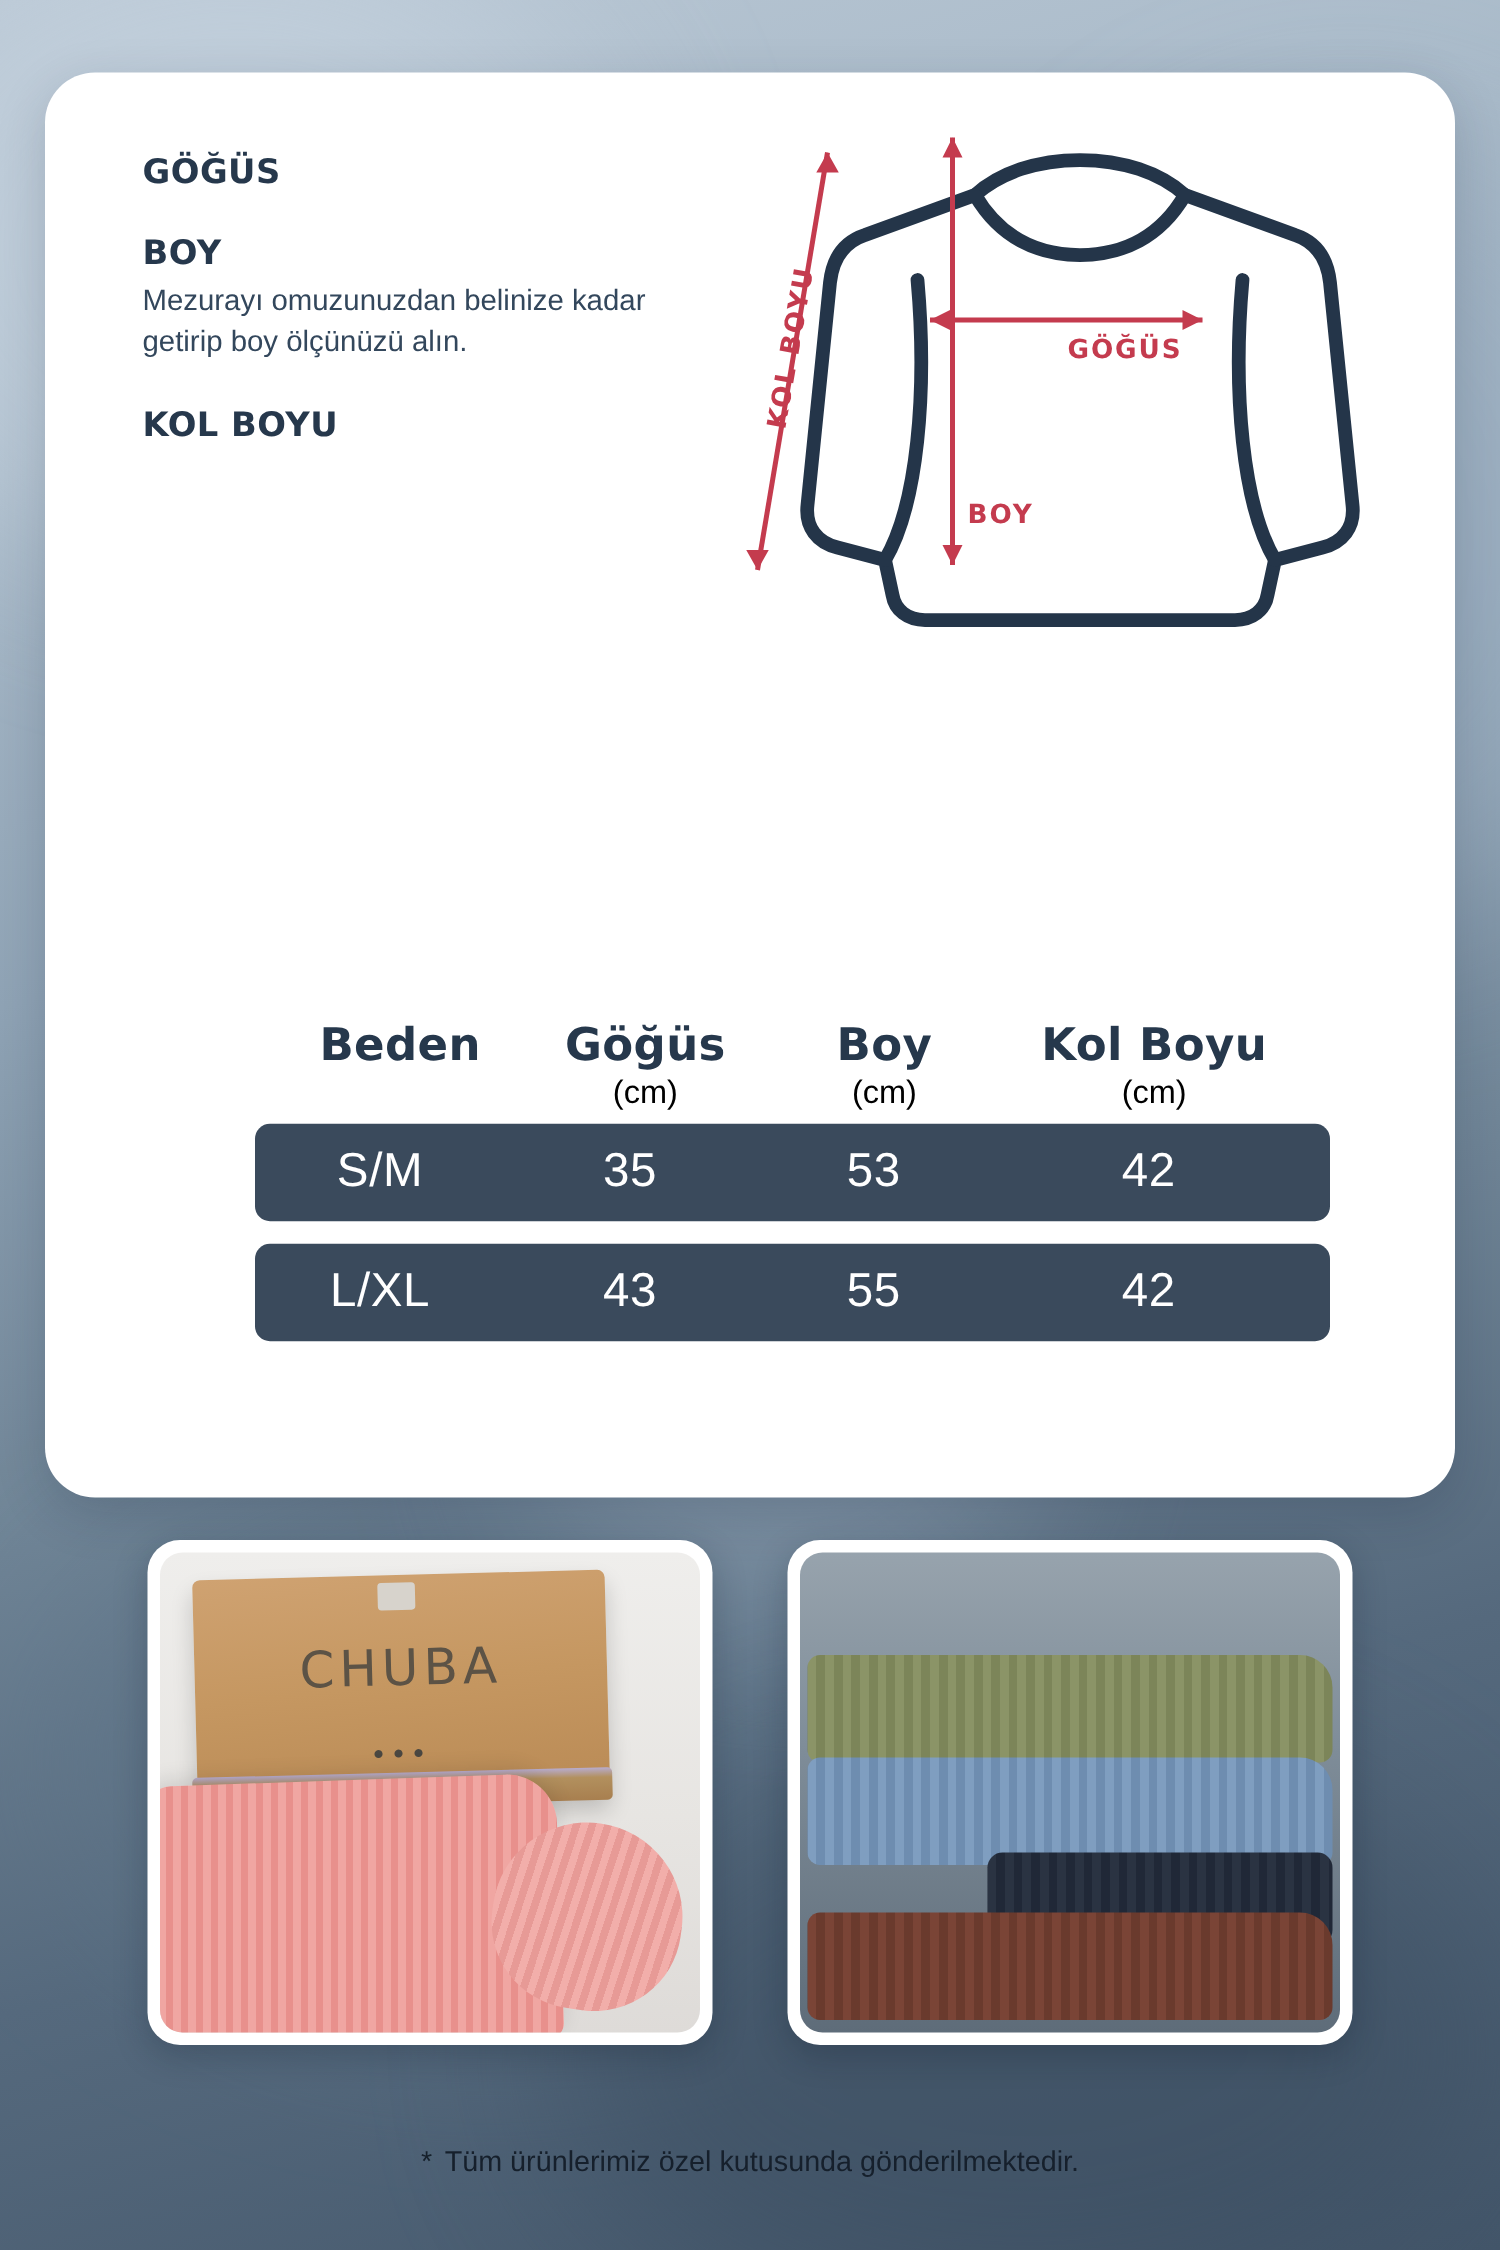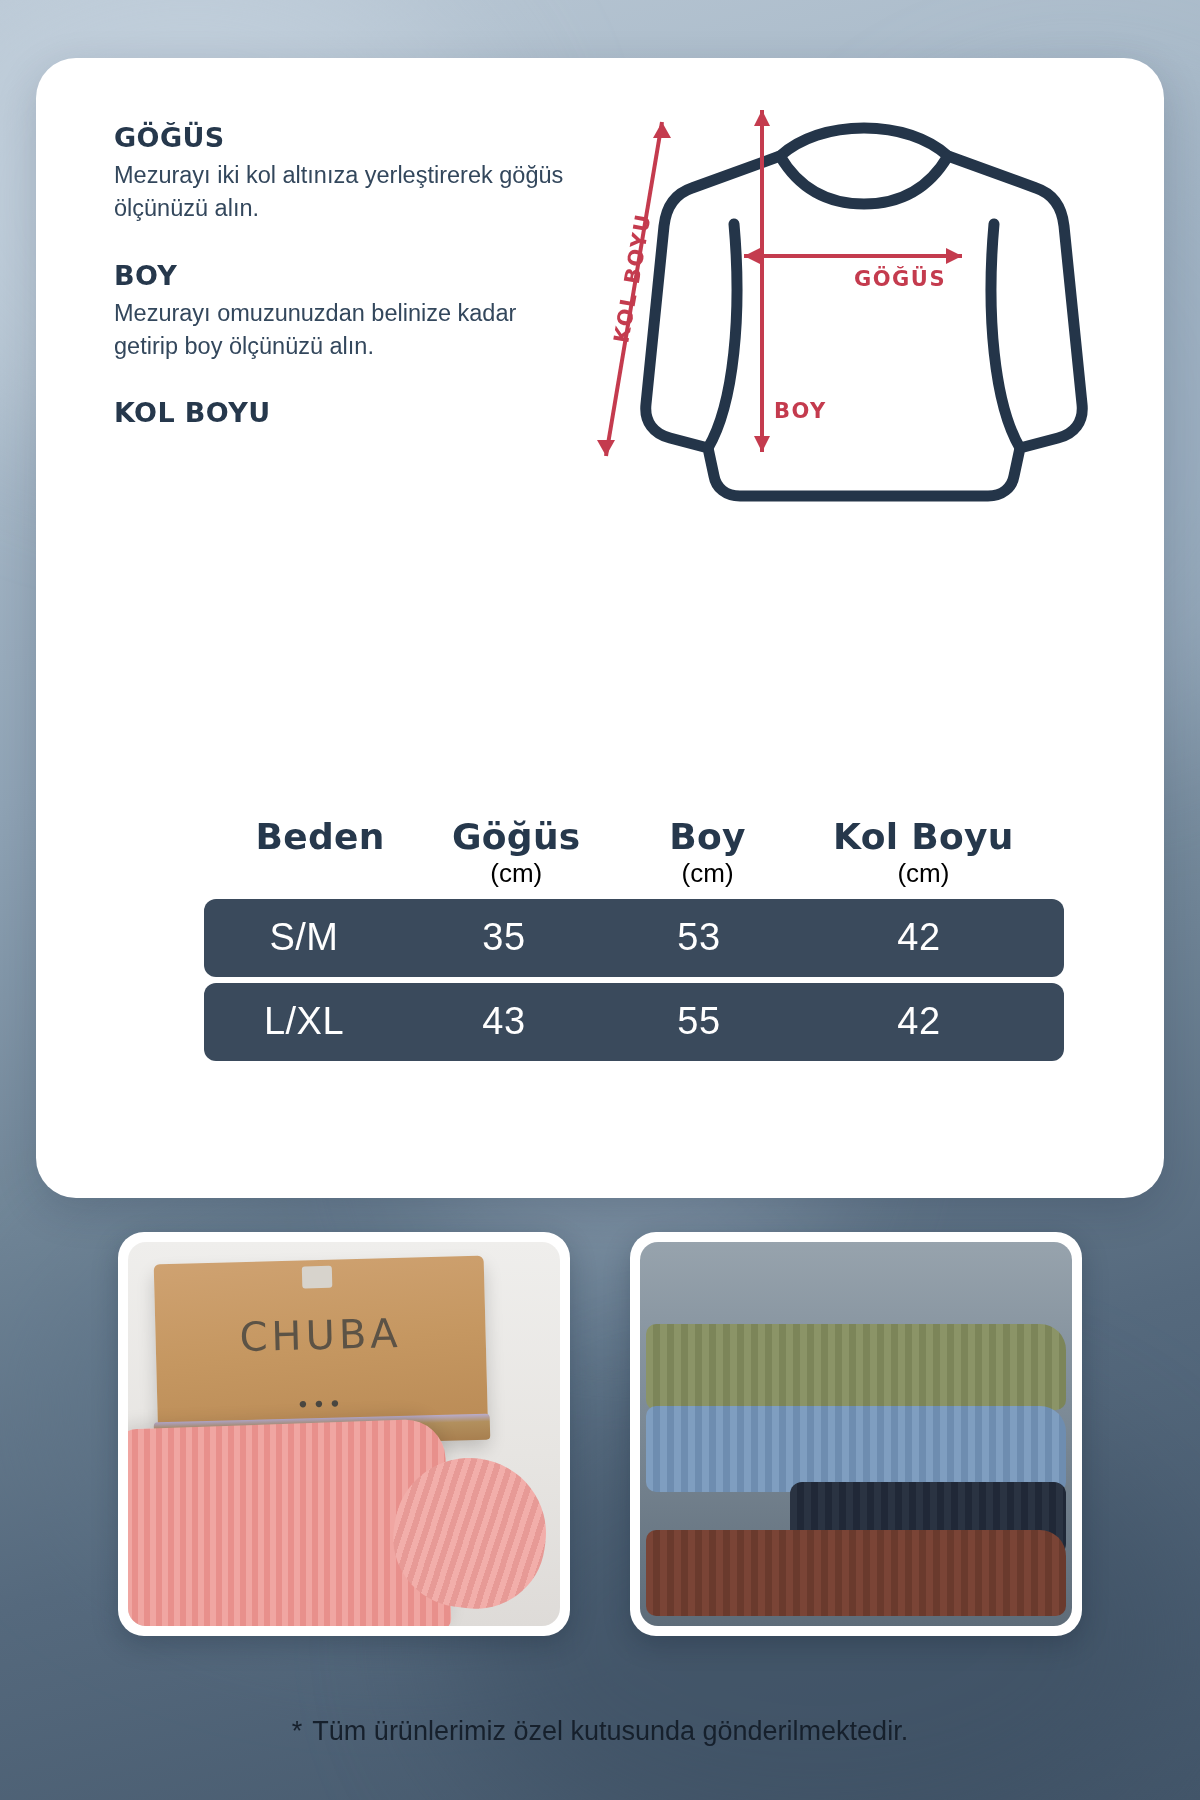--- a/index.html
+++ b/index.html
@@ -123,21 +123,21 @@
   .col-gogus { width: 200px; }
   .col-boy   { width: 190px; }
   .col-kol   { width: 250px; }
 
   .trow {
     display: flex;
     align-items: center;
     background: #3a4a5c;
     border-radius: 12px;
     height: 78px;
-    margin-bottom: 6px;
+    margin-bottom: 18px;
   }
   .td {
     text-align: center;
     color: #ffffff;
     font-size: 38px;
     font-family: "Liberation Sans", sans-serif;
     letter-spacing: .5px;
   }
 
   
@@ -238,21 +238,21 @@
   .f-navy  { top: 240px; right: 6px; left: 150px; height: 74px; background: repeating-linear-gradient(90deg,#2a3342 0 7px,#202837 7px 14px); border-radius: 12px; }
   .f-brown { top: 288px; background: repeating-linear-gradient(90deg,#7a4436 0 7px,#6a3a2d 7px 14px); }
 
   
   .footnote {
     position: absolute;
     left: 0; right: 0;
     top: 1716px;
     text-align: center;
     color: #16202c;
-    font-size: 27px;
+    font-size: 23px;
     font-family: "Liberation Sans", sans-serif;
   }
   .footnote .star { margin-right: 10px; }
 </style>
 </head>
 <body>
 
 <div class="page">
 
   <div class="bg-blob b1"></div>
@@ -263,21 +263,20 @@
 
   <div class="card">
 
 
     <div class="top-area">
 
       <div class="defs">
 
         <div class="def-block">
           <div class="def-term">GÖĞÜS</div>
-          <div class="def-desc">Mezurayı iki kol altınıza yerleştirerek göğüs ölçünüzü alın.</div>
         </div>
 
         <div class="def-block">
           <div class="def-term">BOY</div>
           <div class="def-desc">Mezurayı omuzunuzdan belinize kadar getirip boy ölçünüzü alın.</div>
         </div>
 
         <div class="def-block">
           <div class="def-term">KOL BOYU</div>
         </div>

